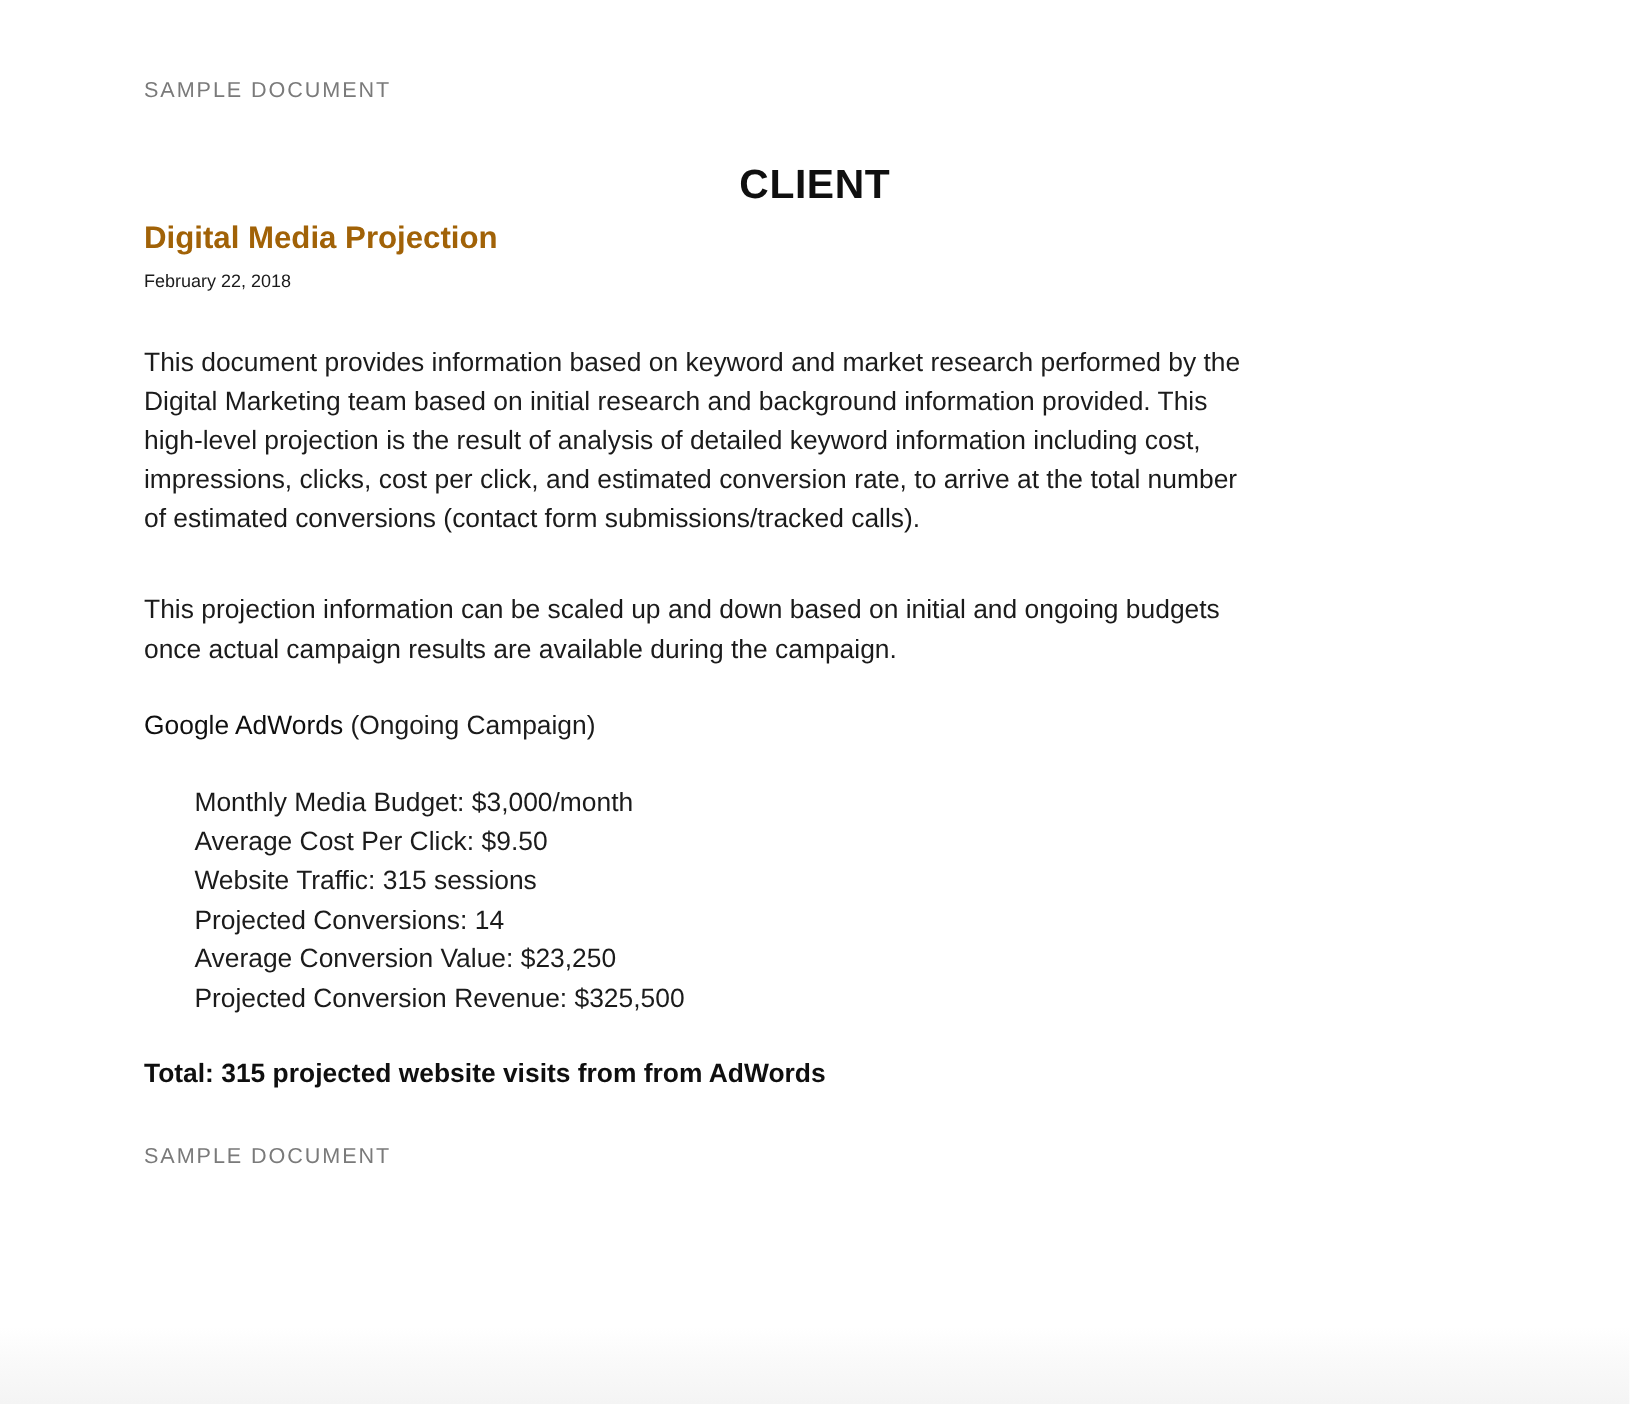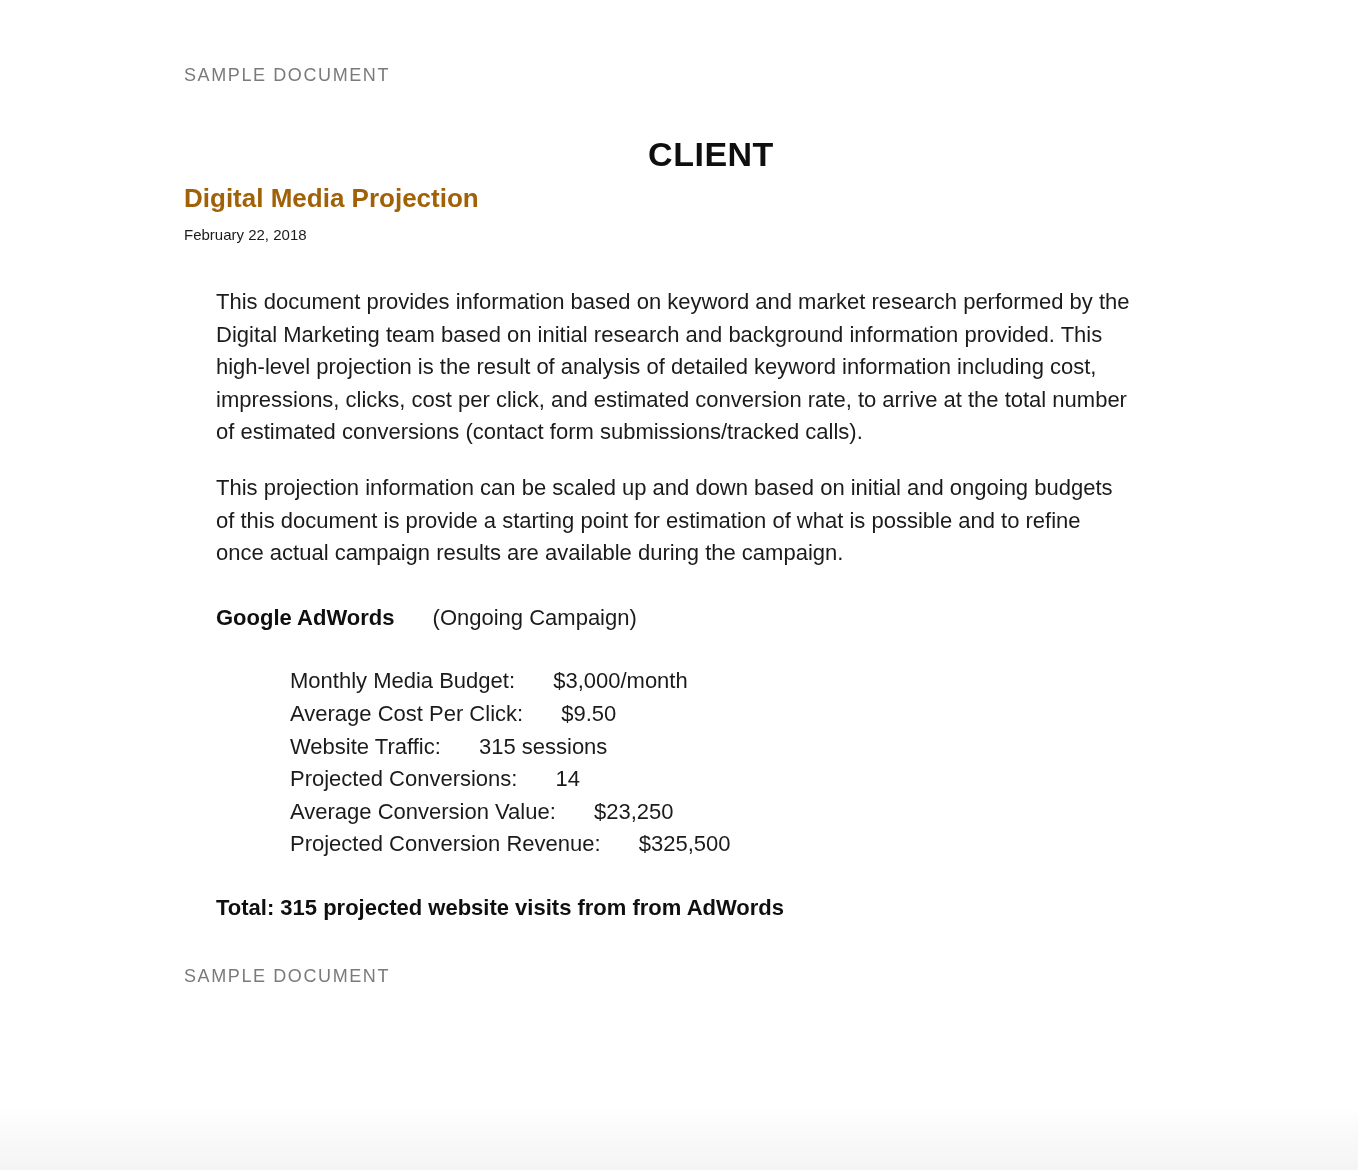--- a/index.html
+++ b/index.html
@@ -1,15 +1,15 @@
 <!DOCTYPE html>
 <html><head>
 <meta charset="utf-8">
 <style>
-  * { box-sizing: border-box; padding-left: 32px; }
+  * { box-sizing: border-box; }
   html, body { margin: 0; padding: 0; }
   body {
     width: 1358px;
     height: 1170px;
     background: #ffffff;
     font-family: "Liberation Sans", sans-serif;
     color: #1b1b1b;
     overflow: hidden;
   }
   .page {
@@ -51,28 +51,28 @@
     font-weight: 400;
     color: #1b1b1b;
   }
   .para {
     margin-top: 36px;
     font-size: 22px;
     line-height: 32.6px;
     color: #1b1b1b;
     max-width: 1130px;
   }
-  .para.second { margin-top: 23px; }
+  .para.second { margin-top: 43px; }
   .campaign-heading {
     margin-top: 32px;
     font-size: 22px;
     line-height: 32.6px;
     color: #1b1b1b;
   }
-  .campaign-heading .campaign-name { font-weight: 700; color: #0f0f0f; }
+  .campaign-heading .campaign-name { font-weight: 400; color: #0f0f0f; }
   .metrics {
     margin-top: 31px;
     margin-left: 42px;
     font-size: 22px;
     line-height: 32.6px;
     color: #1b1b1b;
   }
   .total {
     margin-top: 31px;
     font-size: 22px;
@@ -108,21 +108,20 @@
     <div class="para">
       <div>This document provides information based on keyword and market research performed by the</div>
       <div>Digital Marketing team based on initial research and background information provided. This</div>
       <div>high-level projection is the result of analysis of detailed keyword information including cost,</div>
       <div>impressions, clicks, cost per click, and estimated conversion rate, to arrive at the total number</div>
       <div>of estimated conversions (contact form submissions/tracked calls).</div>
     </div>
 
     <div class="para second">
       <div>This projection information can be scaled up and down based on initial and ongoing budgets</div>
-      <div>of this document is provide a starting point for estimation of what is possible and to refine</div>
       <div>once actual campaign results are available during the campaign.</div>
     </div>
 
     <div class="campaign-heading">
       <span class="campaign-name">Google AdWords</span>
       <span>(Ongoing Campaign)</span>
     </div>
 
     <div class="metrics">
       <div><span>Monthly Media Budget:</span> <span>$3,000/month</span></div>

